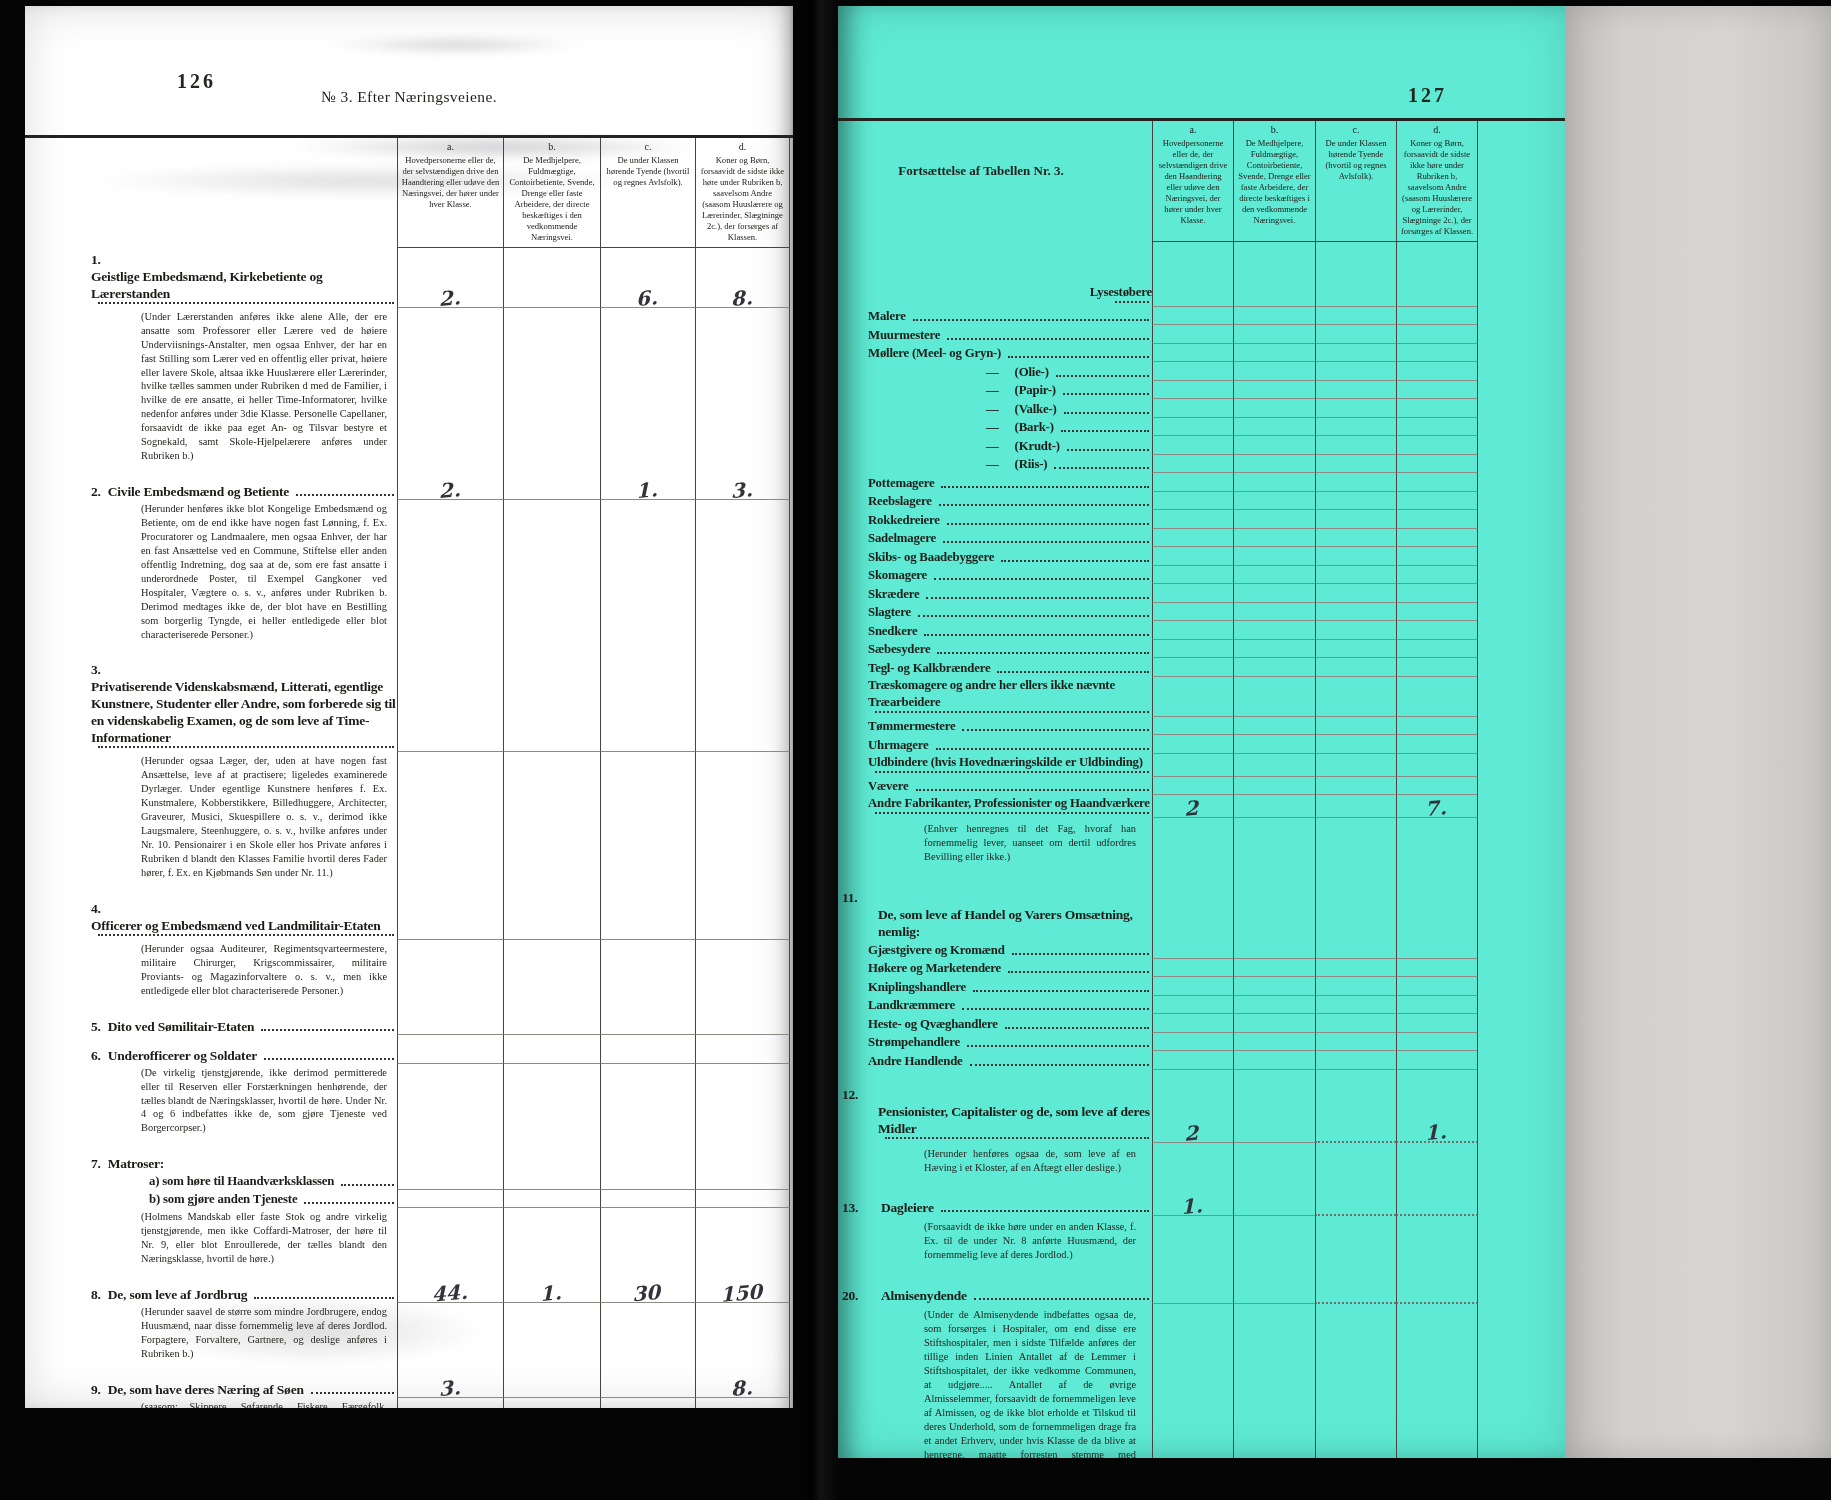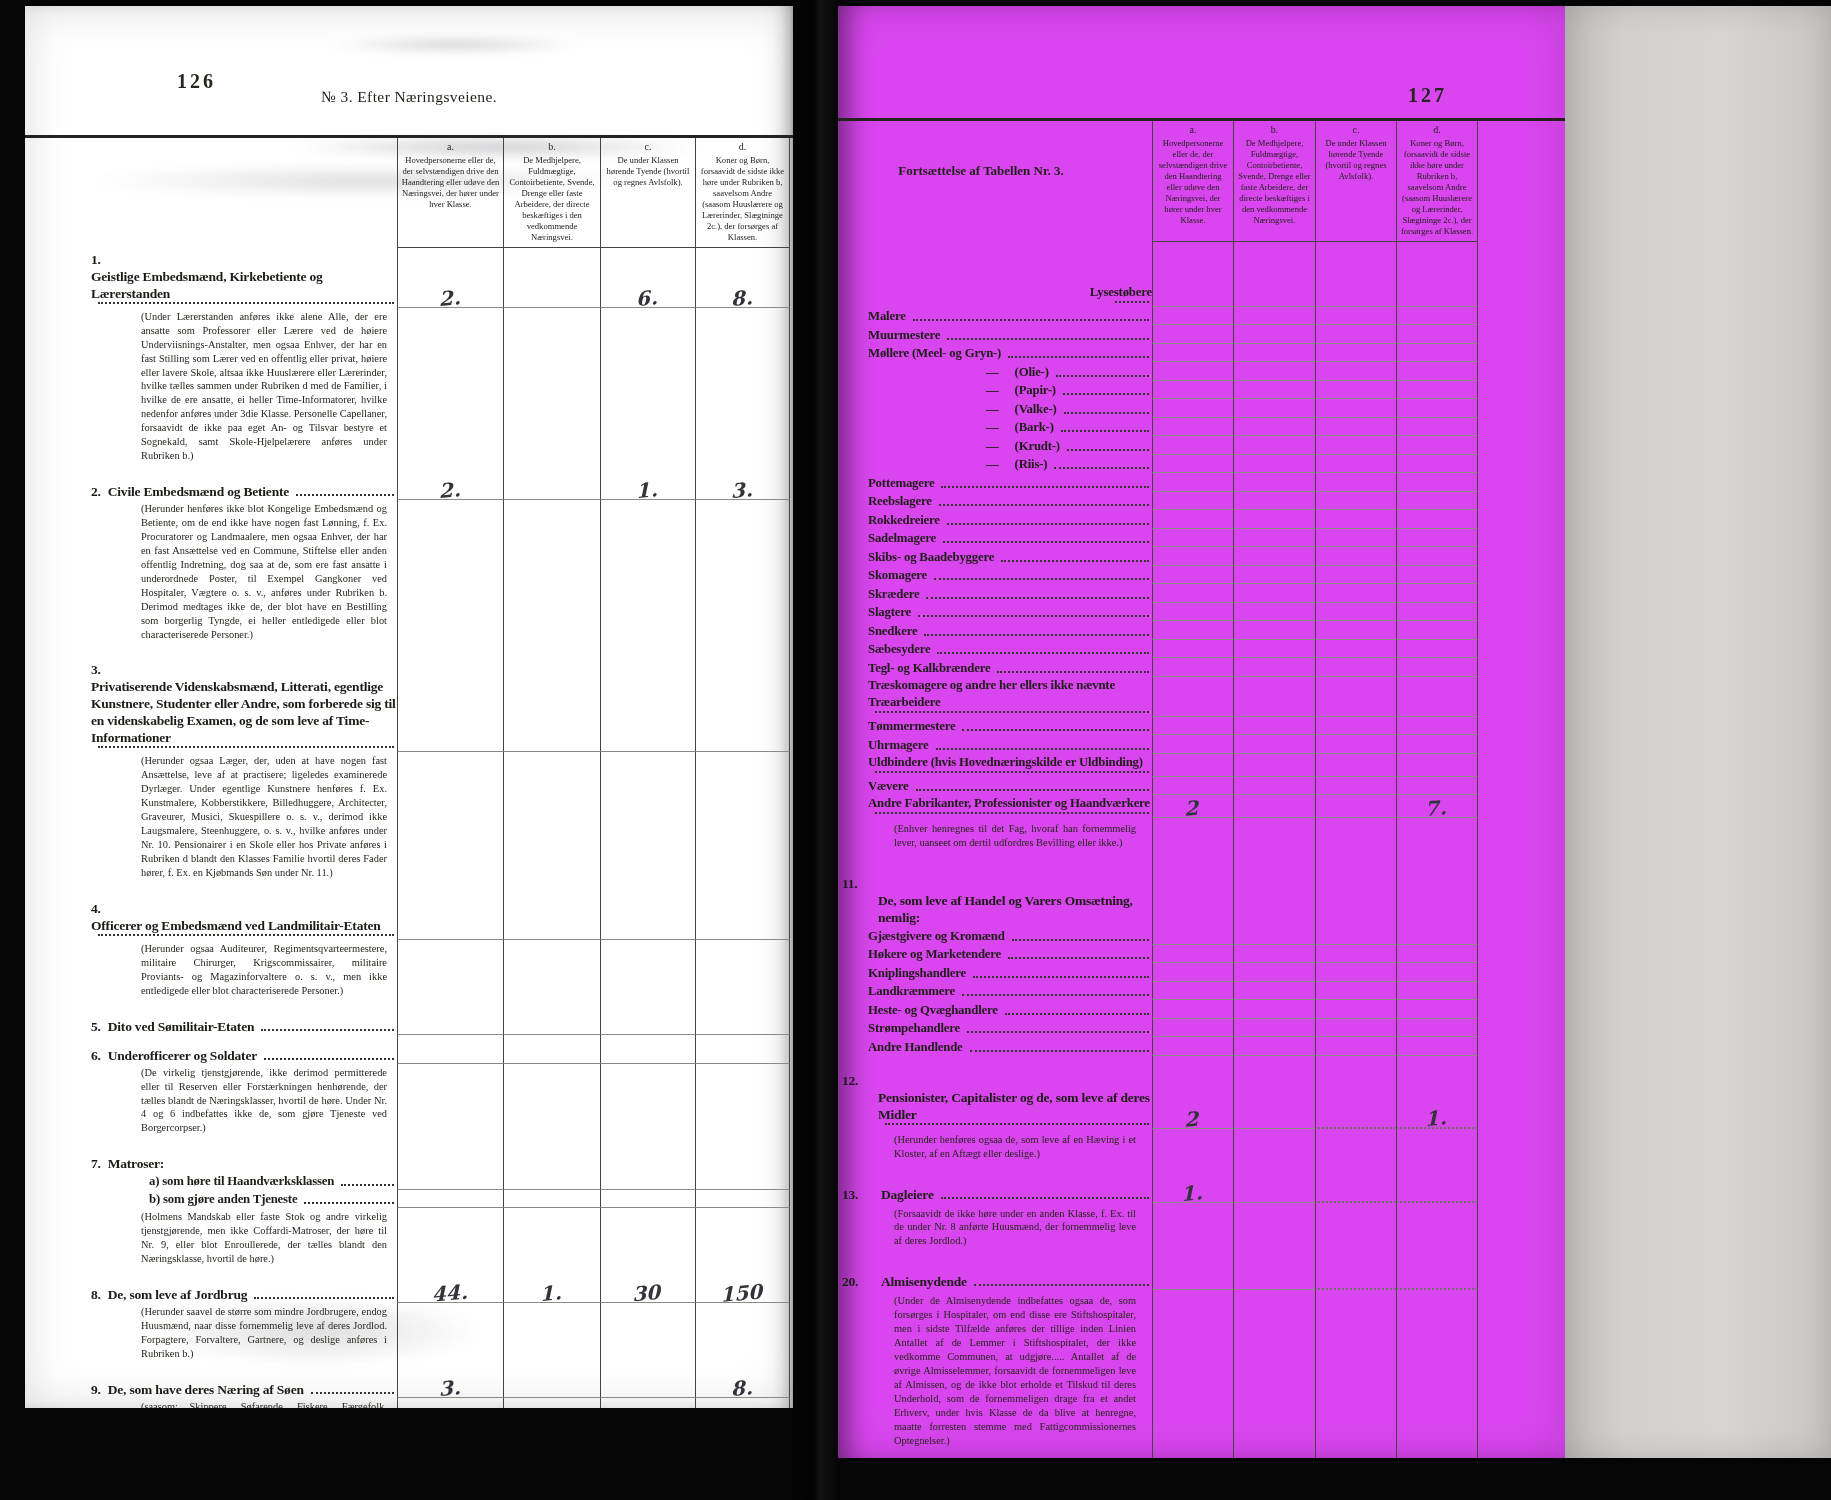--- a/index.html
+++ b/index.html
@@ -2,21 +2,21 @@
 <html><head>
 <meta charset="utf-8">
 <style>
   html,body{margin:0;padding:0;background:#050505;}
   .stage{position:relative;width:1831px;height:1500px;overflow:hidden;background:#050505;
          font-family:"Liberation Serif","DejaVu Serif",serif;color:#1d1c18;}
   .page{position:absolute;top:6px;background:#ffffff;overflow:hidden;}
   .page-left{left:25px;width:768px;height:1402px;
 [box-shadow:inset_0_0_46px_rgba(0,0,0,.14),inset_-14px_0_18px_-10px_rgba(0,0,0,.35)];
     box-shadow:inset 0 0 46px rgba(0,0,0,.14), inset -14px 0 18px -10px rgba(0,0,0,.35);}
-  .page-right{left:838px;width:727px;height:1452px;background:#d946ef;
+  .page-right{left:838px;width:727px;height:1452px;background:#5eead4;
     box-shadow:inset 0 0 46px rgba(0,0,0,.12), inset 20px 0 26px -12px rgba(0,0,0,.45);}
   .spine{position:absolute;left:790px;top:0;width:50px;height:1500px;
     background:linear-gradient(90deg,rgba(0,0,0,0) 0%,rgba(0,0,0,.72) 45%,rgba(20,20,20,.9) 60%,rgba(0,0,0,.25) 100%);}
   .side-strip{position:absolute;left:1565px;top:6px;width:266px;height:1452px;
     background:linear-gradient(90deg,#bdbcb8,#d2d1cd 22%,#d6d5d1 60%,#c7c6c2);
     box-shadow:inset 0 0 30px rgba(0,0,0,.15);}
 
   .page-head{position:relative;}
   .page-left .page-head{height:129px;}
   .page-right .page-head{height:112px;}
@@ -67,21 +67,21 @@
   .page-left .k-note{padding:2px 10px 8px 116px;}
   .k-note{display:block;font-weight:normal;font-size:10.4px;line-height:1.34;
     text-align:justify;color:#26241d;}
   .num{flex:none;margin-right:7px;}
   .leader{flex:1;min-width:34px;border-bottom:2.4px dotted #34332f;margin:0 3px 4px 7px;}
   .dash{flex:none;}
 
   .page-right .k-entry{padding-left:30px;min-height:18.5px;}
   .page-right .k-item,.page-right .k-heading{padding-left:40px;padding-top:16px;}
   .page-right .num{width:32px;margin-left:-36px;text-align:left;}
-  .page-right .k-note{padding:4px 16px 9px 56px;}
+  .page-right .k-note{padding:4px 16px 9px 86px;}
   .page-right .dash.deep{margin-left:118px;margin-right:16px;}
   .page-right .mt-first{padding-top:42px;flex-direction:column;}
   .vcell.mt-first{padding-top:42px;}
 
   .hw{position:absolute;bottom:-3px;left:50%;
     font-family:"DejaVu Serif","Liberation Serif",serif;font-style:italic;font-weight:bold;
     font-size:20px;color:#33333b;transform:translateX(-50%) rotate(-5deg) skewX(-6deg);
     white-space:nowrap;}
 </style>
 </head>

